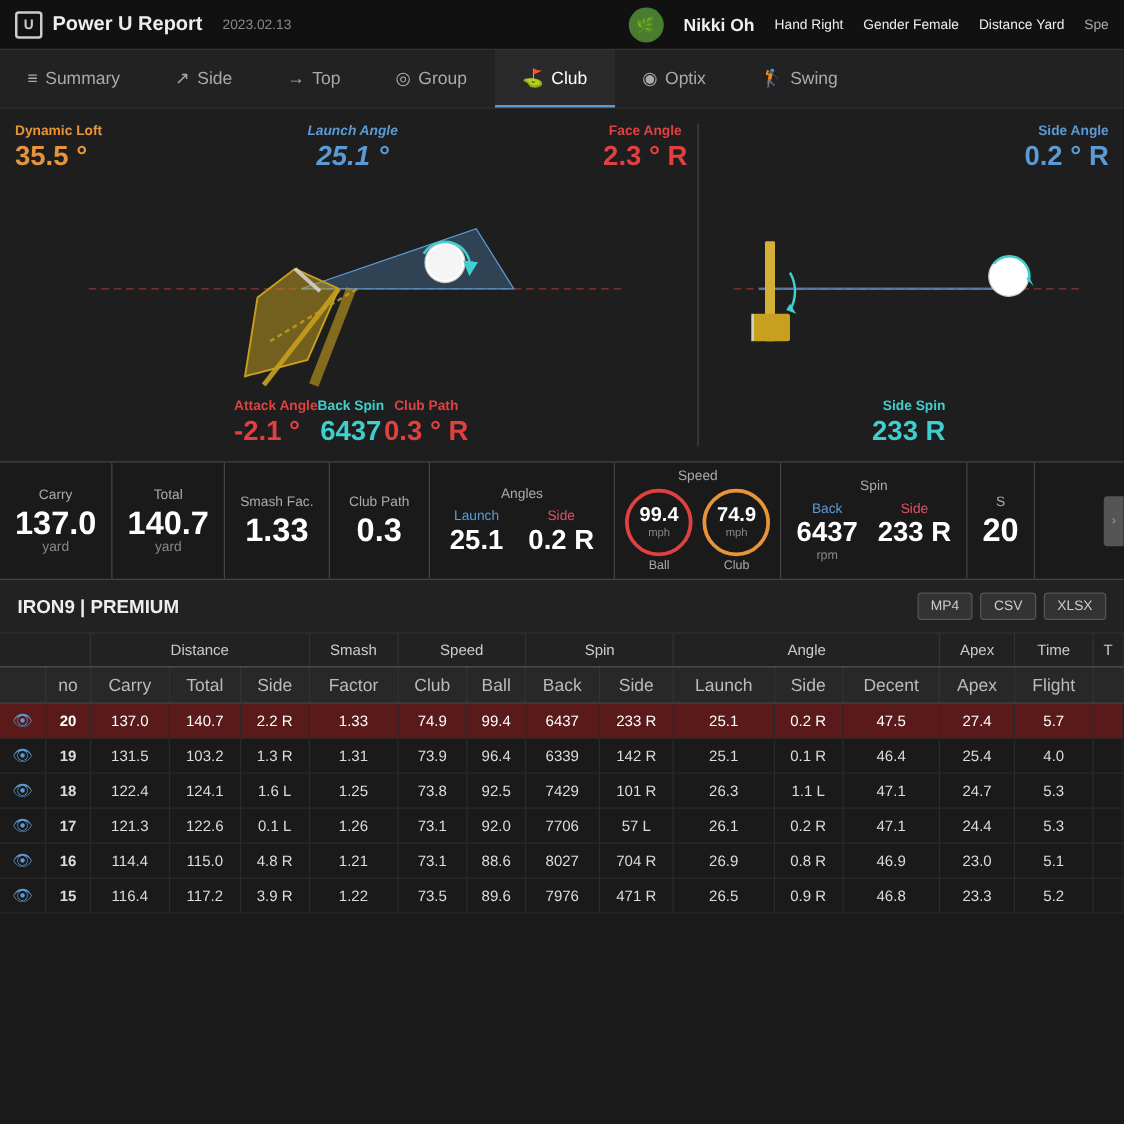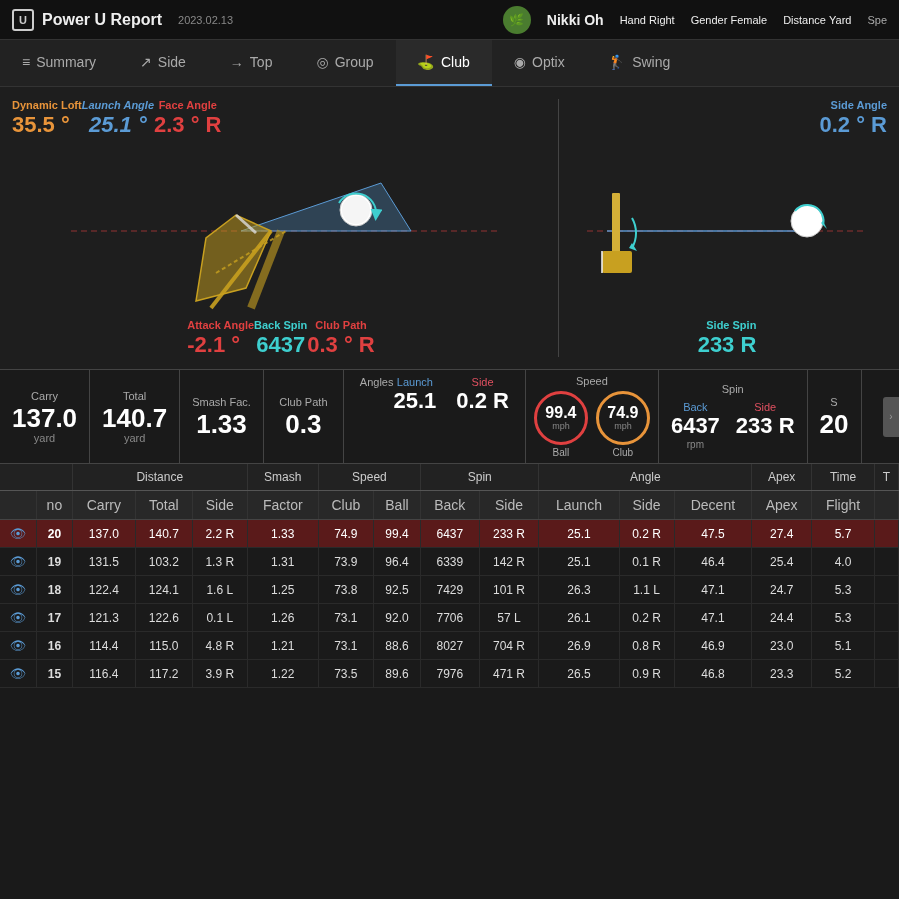--- a/index.html
+++ b/index.html
@@ -140,21 +140,21 @@
       font-weight: bold;
       color: #fff;
       line-height: 1.1;
     }
     .stat-unit {
       font-size: 11px;
       color: #888;
     }
     .stat-block-angles {
       display: flex;
-      flex-direction: row;
+      flex-direction: column;
       justify-content: center;
       padding: 6px 16px;
       border-right: 1px solid #444;
     }
     .angles-title {
       font-size: 11px;
       color: #aaa;
       text-align: center;
       margin-bottom: 6px;
     }
@@ -407,21 +407,21 @@
   <div class="nav-item">
     <span class="nav-icon">🏌</span>
     <span>Swing</span>
   </div>
 </div>
 
 <div class="viz-area">
 
   <div class="viz-left">
 
-    <div style="display:flex; margin-bottom:0;">
+    <div style="display:flex; justify-content:space-between; margin-bottom:0;">
       <div>
         <div class="metric-label metric-orange">Dynamic Loft</div>
         <div class="metric-value metric-orange">35.5 °</div>
       </div>
       <div style="text-align:center;font-style:italic;">
         <div class="metric-label metric-blue">Launch Angle</div>
         <div class="metric-value metric-blue">25.1 °</div>
       </div>
       <div style="text-align:center;">
         <div class="metric-label metric-red">Face Angle</div>
@@ -593,20 +593,28 @@
   <div class="stat-block" style="min-width:40px;">
     <div class="stat-label">S</div>
     <div class="stat-value">20</div>
   </div>
 </div>
 
 <div class="side-handle">›</div>
 </div>
 
 <div class="table-section">
+  <div class="table-header-bar">
+    <span class="club-label">IRON9 | PREMIUM</span>
+    <div class="export-buttons">
+      <button class="export-btn">MP4</button>
+      <button class="export-btn">CSV</button>
+      <button class="export-btn">XLSX</button>
+    </div>
+  </div>
   <div class="data-table-wrapper">
     <table class="data-table">
       <thead>
         <tr>
           <th class="group-header" colspan="2"></th>
           <th class="group-header" colspan="3">Distance</th>
           <th class="group-header" colspan="1">Smash</th>
           <th class="group-header" colspan="2">Speed</th>
           <th class="group-header" colspan="2">Spin</th>
           <th class="group-header" colspan="3">Angle</th>

